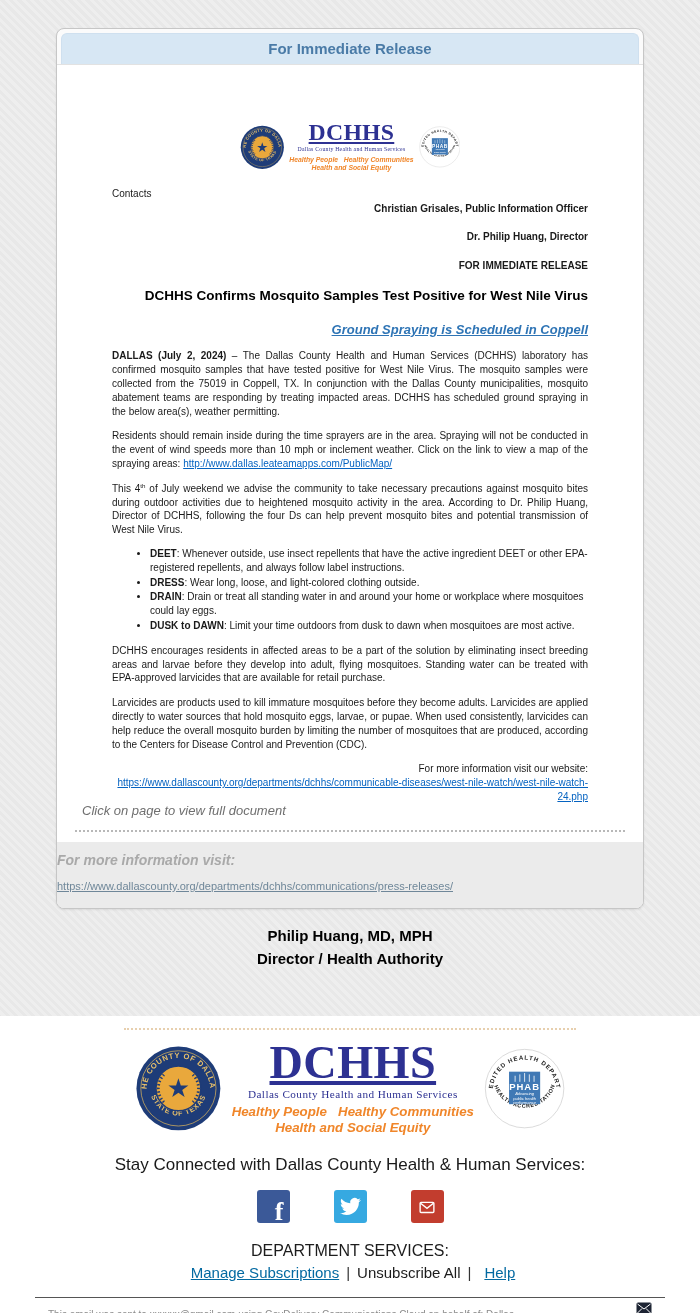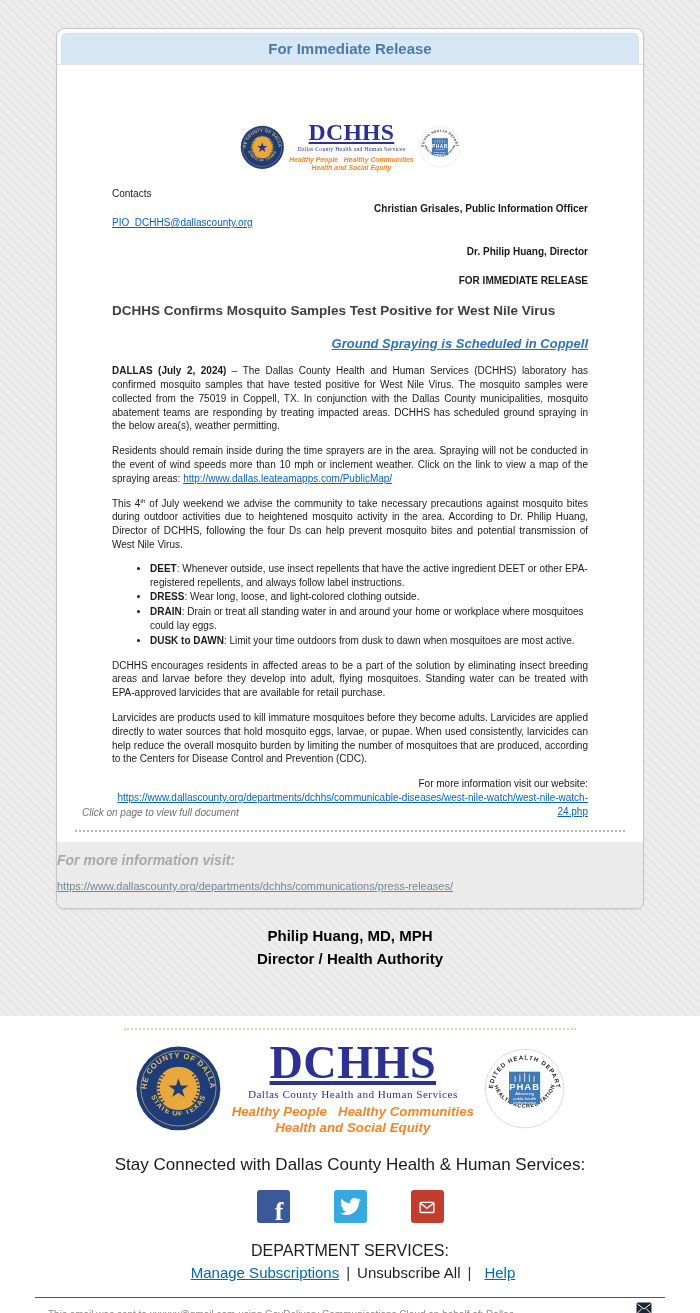--- a/index.html
+++ b/index.html
@@ -53,32 +53,32 @@
   .wordmark .tagline1 { font-size:.95em; margin-top:.3em; white-space:pre; }
   .wordmark .tagline2 { font-size:.95em; }
   .logo-small { font-size:7.2px; }
   .logo-large { font-size:14px; }
 
   .contacts { margin-top:14px; }
   .contacts div { margin-bottom:1px; }
   .bold { font-weight:bold;text-align:right; }
   .spacer-line { height:13px; }
 
-  .doc-title { text-align:left; font-weight:bold; font-size:13.5px; margin-top:14px; color:#404040; }
+  .doc-title { text-align:right; font-weight:bold; font-size:13.5px; margin-top:14px; color:#000000; }
   .doc-subtitle {
     text-align:right; font-weight:bold; font-style:italic; font-size:13px;
     color:#2e74b5; text-decoration:underline; margin-top:15px;
   }
   .doc ul { margin:10px 0 0 30px; padding-left:8px; }
   .doc li { margin-bottom:1px; text-align:left; }
   .sup { vertical-align:super; font-size:.62em; line-height:0; }
 
   .doc-hint {
     position:absolute; left:25px; bottom:22px;
-    font-style:italic; font-size:10px; color:#6f6f6f;
+    font-style:italic; font-size:13px; color:#6f6f6f;
   }
   .doc-dots {
     position:absolute; left:18px; right:18px; bottom:10px;
     border-top:2px dotted #b8b8b8;
   }
 
   
   .info-section { background:#ebebeb; text-align:left; padding:10px 0 14px; }
   .info-heading { font-size:14px; font-weight:bold; font-style:italic; color:#a9a9a9; }
   .info-link { display:inline-block; margin-top:12px; font-size:11px; color:#6f8799; text-decoration:underline; }
@@ -162,21 +162,20 @@
           <text x="60" y="62" font-size="14" fill="#fff" text-anchor="middle" font-weight="bold" letter-spacing="1.5">PHAB</text>
           <text x="60" y="70" font-size="6" fill="#fff" text-anchor="middle" font-style="italic">Advancing</text>
           <text x="60" y="76.5" font-size="6" fill="#fff" text-anchor="middle" font-style="italic">public health</text>
           <text x="60" y="83" font-size="6" fill="#fff" text-anchor="middle" font-style="italic">performance</text>
         </svg>
       </div>
 
       <div class="contacts">
         <div>Contacts</div>
         <div class="bold">Christian Grisales, Public Information Officer</div>
-        <div><a href="#">PIO_DCHHS@dallascounty.org</a></div>
         <div class="spacer-line"></div>
         <div class="bold">Dr. Philip Huang, Director</div>
         <div class="spacer-line"></div>
         <div class="bold">FOR IMMEDIATE RELEASE</div>
       </div>
 
       <div class="doc-title">DCHHS Confirms Mosquito Samples Test Positive for West Nile Virus</div>
       <div class="doc-subtitle">Ground Spraying is Scheduled in Coppell</div>
 
       <p><span class="bold">DALLAS (July 2, 2024)</span><span> – The Dallas County Health and Human Services (DCHHS) laboratory has confirmed mosquito samples that have tested positive for West Nile Virus. The mosquito samples were collected from the 75019 in Coppell, TX. In conjunction with the Dallas County municipalities, mosquito abatement teams are responding by treating impacted areas. DCHHS has scheduled ground spraying in the below area(s), weather permitting.</span></p>

